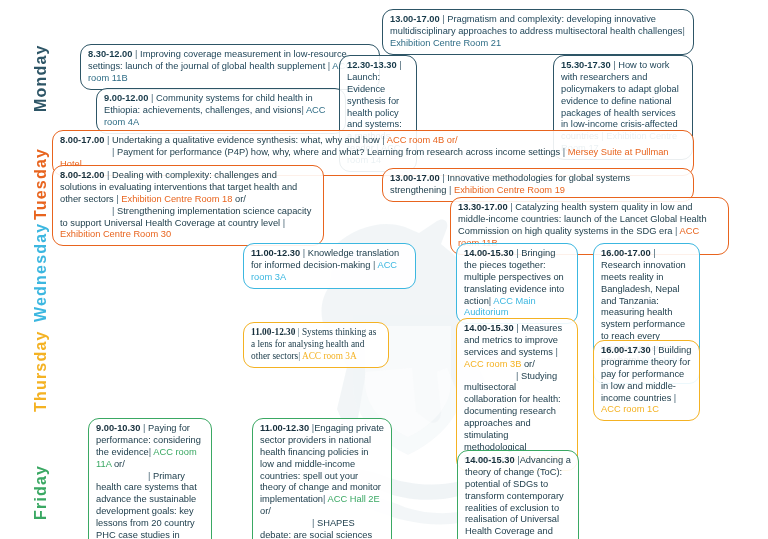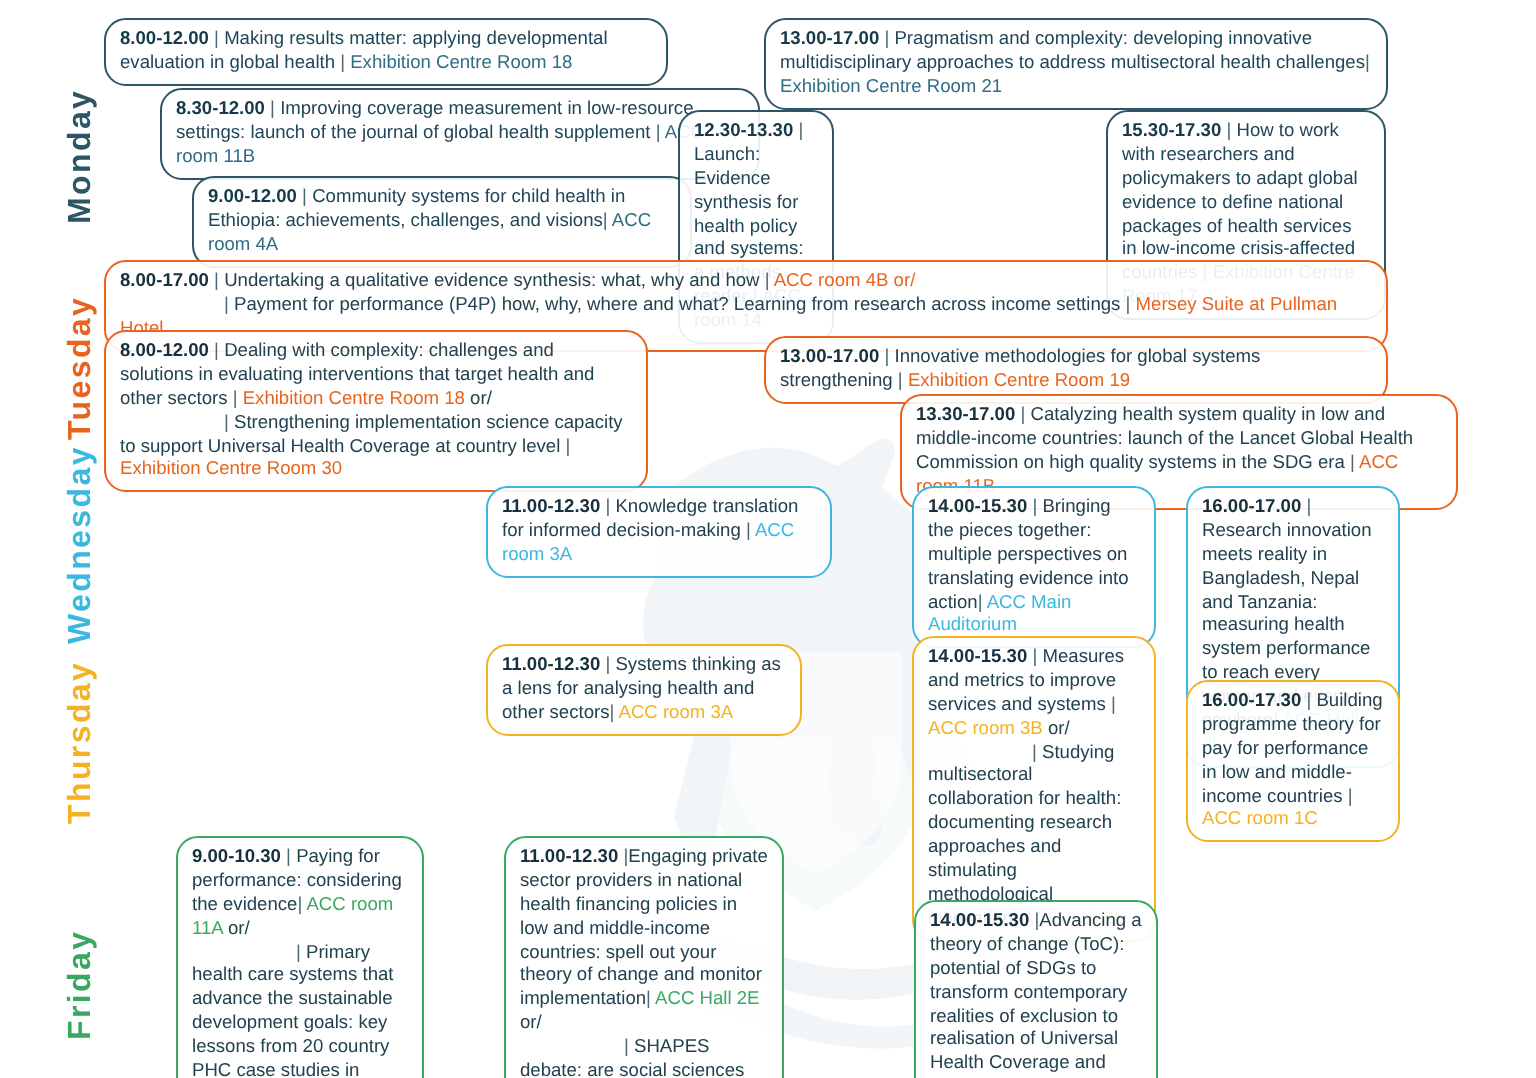--- a/index.html
+++ b/index.html
@@ -106,23 +106,20 @@
   </svg>
 
   <div class="daycol">
     <span class="daylabel" style="left:32px; top:112px; color:#2d5566;">Monday</span>
     <span class="daylabel" style="left:32px; top:220px; color:#e8641e;">Tuesday</span>
     <span class="daylabel" style="left:32px; top:322px; color:#3cb7e0;">Wednesday</span>
     <span class="daylabel" style="left:32px; top:412px; color:#f4b223;">Thursday</span>
     <span class="daylabel" style="left:32px; top:520px; color:#3aa863;">Friday</span>
   </div>
 
-  <div class="box d-mon" style="left:52px; top:9px; width:282px;">
-    <span class="t">8.00-12.00</span><span class="sep"> | </span><span>Making results matter: applying developmental evaluation in global health</span><span class="sep"> | </span><span class="venue">Exhibition Centre Room 18</span>
-  </div>
 
   <div class="box d-mon" style="left:80px; top:44px; width:300px;">
     <span class="t">8.30-12.00</span><span class="sep"> | </span><span>Improving coverage measurement in low-resource settings: launch of the journal of global health supplement</span><span class="sep"> | </span><span class="venue">ACC room 11B</span>
   </div>
 
   <div class="box d-mon" style="left:96px; top:88px; width:250px;">
     <span class="t">9.00-12.00</span><span class="sep"> | </span><span>Community systems for child health in Ethiopia: achievements, challenges, and visions</span><span class="sep">| </span><span class="venue">ACC room 4A</span>
   </div>
 
   <div class="box d-mon" style="left:382px; top:9px; width:312px;">
@@ -160,21 +157,21 @@
   </div>
 
   <div class="box d-wed" style="left:456px; top:243px; width:122px;">
     <span class="t">14.00-15.30</span><span class="sep"> | </span><span>Bringing the pieces together: multiple perspectives on translating evidence into action</span><span class="sep">| </span><span class="venue">ACC Main Auditorium</span>
   </div>
 
   <div class="box d-wed" style="left:593px; top:243px; width:107px;">
     <span class="t">16.00-17.00</span><span class="sep"> | </span><span>Research innovation meets reality in Bangladesh, Nepal and Tanzania: measuring health system performance to reach every woman and every newborn</span><span class="sep">| </span><span class="venue">ACC Hall 2L</span>
   </div>
 
-  <div class="box d-thu" style="left:243px; top:322px; width:158px;">
+  <div class="box d-thu" style="left:243px; top:322px; width:146px;font-family:Liberation Serif, serif;">
     <span class="t">11.00-12.30</span><span class="sep"> | </span><span>Systems thinking as a lens for analysing health and other sectors</span><span class="sep">| </span><span class="venue">ACC room 3A</span>
   </div>
 
   <div class="box d-thu" style="left:456px; top:318px; width:122px;">
     <span class="t">14.00-15.30</span><span class="sep"> | </span><span>Measures and metrics to improve services and systems</span><span class="sep"> | </span><span class="venue">ACC room 3B</span> <span>or/</span><br>
     <span class="ind"></span><span class="sep">| </span><span>Studying multisectoral collaboration for health: documenting research approaches and stimulating methodological innovation</span><span class="sep">| </span><span class="venue">ACC Hall 2N</span>
   </div>
 
   <div class="box d-thu" style="left:593px; top:340px; width:107px;">
     <span class="t">16.00-17.30</span><span class="sep"> | </span><span>Building programme theory for pay for performance in low and middle-income countries</span><span class="sep"> | </span><span class="venue">ACC room 1C</span>

